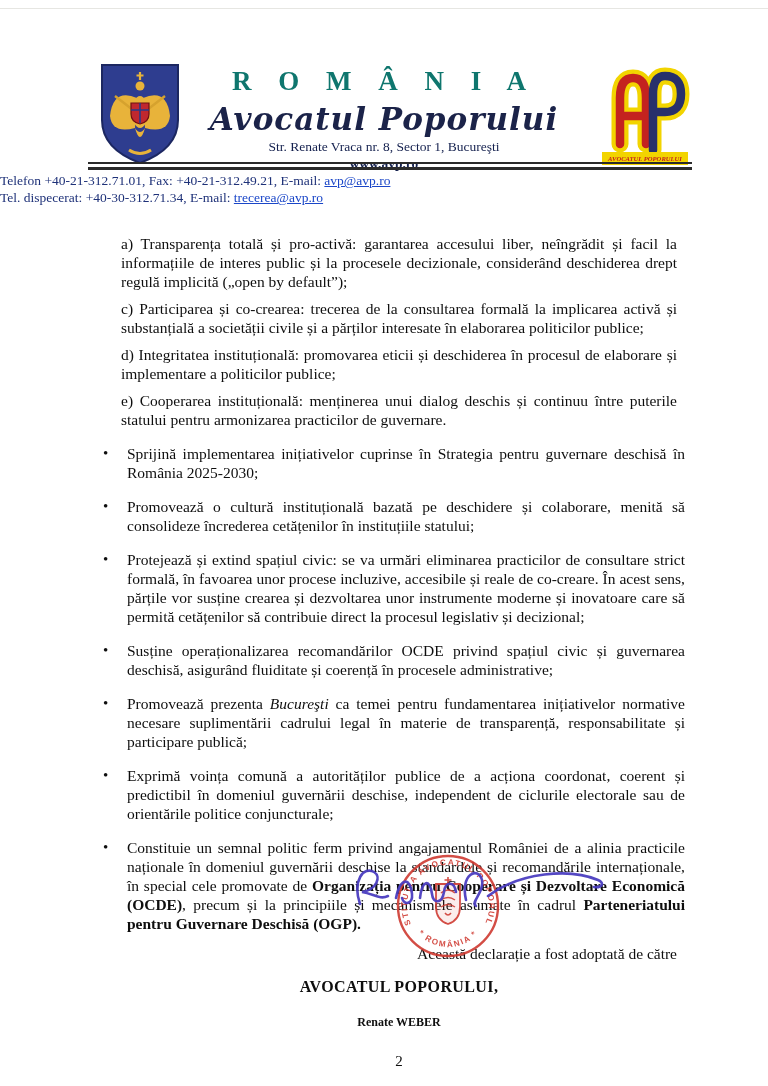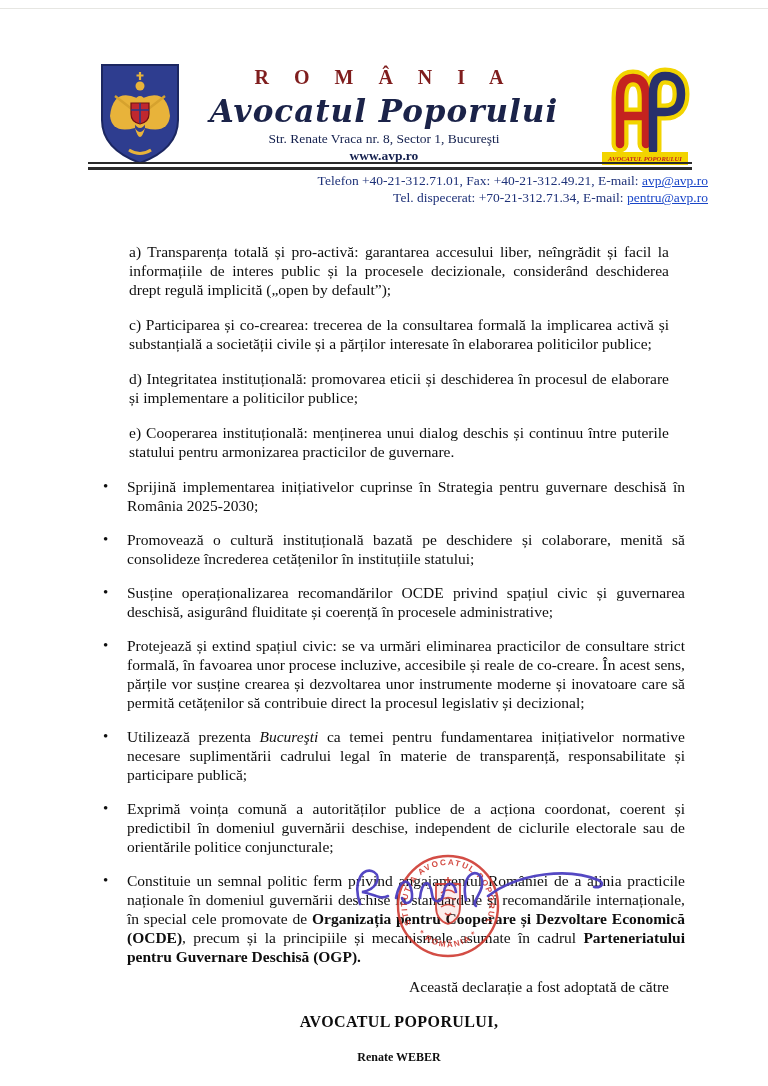--- a/index.html
+++ b/index.html
@@ -5,34 +5,34 @@
   html,body{margin:0;padding:0;background:#fff;}
   .page{
     position:relative;width:768px;height:1086px;background:#ffffff;overflow:hidden;
     font-family:"Liberation Serif", serif;color:#0e0e0e;
   }
   .scan-line{position:absolute;top:8px;left:0;width:768px;border-top:1px solid #e6e6e2;}
   
   .coat-svg{position:absolute;left:99px;top:62px;}
   .ap-logo-svg{position:absolute;left:598px;top:60px;}
   .header-center{position:absolute;left:50%;top:66px;transform:translateX(-50%);text-align:center;width:430px;}
-  .country{font-size:20px;font-weight:bold;letter-spacing:10px;color:#7f1d1d;margin:0;}
+  .country{font-size:27px;font-weight:bold;letter-spacing:10px;color:#0f766e;margin:0;}
   .script-name{font-size:31px;font-style:italic;font-weight:bold;color:#1b2349;margin:4px 0 2px 0;
     font-family:"DejaVu Serif", serif;letter-spacing:1px;}
   .address{font-size:13.5px;color:#14204e;margin:2px 0 0 0;}
   .website{font-size:13.5px;font-weight:bold;color:#14204e;margin:1px 0 0 0;font-family:Liberation Serif, serif;}
   .double-rule{position:absolute;left:88px;top:162px;width:604px;height:3px;
     border-top:2px solid #2b2b2b;border-bottom:3px solid #2b2b2b;}
-  .contact{position:absolute;left:0;top:172px;width:708px;text-align:right;
+  .contact{position:absolute;left:0;top:172px;width:708px;text-align:left;
     color:#1e3178;font-size:13.5px;line-height:17px;}
   .contact a{color:#1a46c8;text-decoration:underline;cursor:pointer;}
   
   .content{position:absolute;left:113px;top:226px;width:572px;
     font-size:15.5px;line-height:19px;text-align:justify;}
-  .content p{margin:16px;font-family:Liberation Serif, serif;}
+  .content p{margin:8px;font-family:Liberation Serif, serif;}
   ul.bullets{margin:0;padding:0;list-style:none;}
   ul.bullets li{position:relative;padding-left:14px;text-align:justify;margin-top:15px;}
   ul.bullets li::before{content:"•";position:absolute;left:-10px;top:0;font-size:15px;}
   .adopted{text-align:right;margin-top:11px !important;}
   .sig-title{text-align:center !important;font-weight:bold;margin-top:14px !important;font-size:16px;letter-spacing:.4px;}
   .sig-name{text-align:center !important;font-weight:bold;margin-top:17px !important;font-size:12px;}
   .page-num{text-align:center !important;margin-top:20px !important;font-size:15px;}
   
   .stamp-svg{position:absolute;left:395px;top:853px;z-index:2;opacity:.9;}
   .sign-svg{position:absolute;left:330px;top:846px;z-index:3;}
@@ -76,35 +76,35 @@
     <path d="M55 90 V34 Q55 16 67 16 Q83 16 83 34 Q83 52 67 52 H55" fill="none" stroke="#27306b" stroke-width="8.5" stroke-linecap="round" stroke-linejoin="round"></path>
 
     <rect x="4" y="92" width="86" height="13" fill="#f2d400"></rect>
     <text x="47" y="101" text-anchor="middle" font-size="6.6" font-weight="bold" font-style="italic" font-family="Liberation Serif, serif" fill="#c4231f">AVOCATUL POPORULUI</text>
   </svg>
 
   <div class="double-rule"></div>
 
   <div class="contact">
     <div><span>Telefon +40-21-312.71.01,  Fax: +40-21-312.49.21, E-mail: </span><a>avp@avp.ro</a></div>
-    <div><span>Tel. dispecerat: +70-21-312.71.34, E-mail: </span><a>pentru@avp.ro</a></div>
+    <div><span>Tel. dispecerat: +40-30-312.71.34, E-mail: </span><a>trecerea@avp.ro</a></div>
   </div>
 
   <div class="content">
     <p>a) Transparența totală și pro-activă: garantarea accesului liber, neîngrădit și facil la informațiile de interes public și la procesele decizionale, considerând deschiderea drept regulă implicită („open by default”);</p>
     <p>c) Participarea și co-crearea: trecerea de la consultarea formală la implicarea activă și substanțială a societății civile și a părților interesate în elaborarea politicilor publice;</p>
     <p>d) Integritatea instituțională: promovarea eticii și deschiderea în procesul de elaborare și implementare a politicilor publice;</p>
     <p>e) Cooperarea instituțională: menținerea unui dialog deschis și continuu între puterile statului pentru armonizarea practicilor de guvernare.</p>
 
     <ul class="bullets">
       <li><span>Sprijină implementarea inițiativelor cuprinse în Strategia pentru guvernare deschisă în România 2025-2030;</span></li>
       <li><span>Promovează o cultură instituțională bazată pe deschidere și colaborare, menită să consolideze încrederea cetățenilor în instituțiile statului;</span></li>
+      <li><span>Protejează și extind spațiul civic: se va urmări eliminarea practicilor de consultare strict formală, în favoarea unor procese incluzive, accesibile și reale de co-creare. În acest sens, părțile vor susține crearea și dezvoltarea unor instrumente moderne și inovatoare care să permită cetățenilor să contribuie direct la procesul legislativ și decizional;</span></li>
       <li><span>Susține operaționalizarea recomandărilor OCDE privind spațiul civic și guvernarea deschisă, asigurând fluiditate și coerență în procesele administrative;</span></li>
-      <li><span>Protejează și extind spațiul civic: se va urmări eliminarea practicilor de consultare strict formală, în favoarea unor procese incluzive, accesibile și reale de co-creare. În acest sens, părțile vor susține crearea și dezvoltarea unor instrumente moderne și inovatoare care să permită cetățenilor să contribuie direct la procesul legislativ și decizional;</span></li>
-      <li><span>Utilizează prezenta </span><em>Bucureşti</em><span> ca temei pentru fundamentarea inițiativelor normative necesare suplimentării cadrului legal în materie de transparență, responsabilitate și participare publică;</span></li>
+      <li><span>Promovează prezenta </span><em>Bucureşti</em><span> ca temei pentru fundamentarea inițiativelor normative necesare suplimentării cadrului legal în materie de transparență, responsabilitate și participare publică;</span></li>
       <li><span>Exprimă voința comună a autorităților publice de a acționa coordonat, coerent și predictibil în domeniul guvernării deschise, independent de ciclurile electorale sau de orientările politice conjuncturale;</span></li>
       <li><span>Constituie un semnal politic ferm privind angajamentul României de a alinia practicile naționale în domeniul guvernării deschise la standardele și recomandările internaționale, în special cele promovate de </span><b>Organizația pentru Cooperare și Dezvoltare Economică (OCDE)</b><span>, precum și la principiile și mecanismele asumate în cadrul </span><b>Parteneriatului pentru Guvernare Deschisă (OGP).</b></li>
     </ul>
 
     <p class="adopted">Această declarație a fost adoptată de către</p>
     <p class="sig-title">AVOCATUL POPORULUI,</p>
     <p class="sig-name">Renate WEBER</p>
     <p class="page-num">2</p>
   </div>
 

